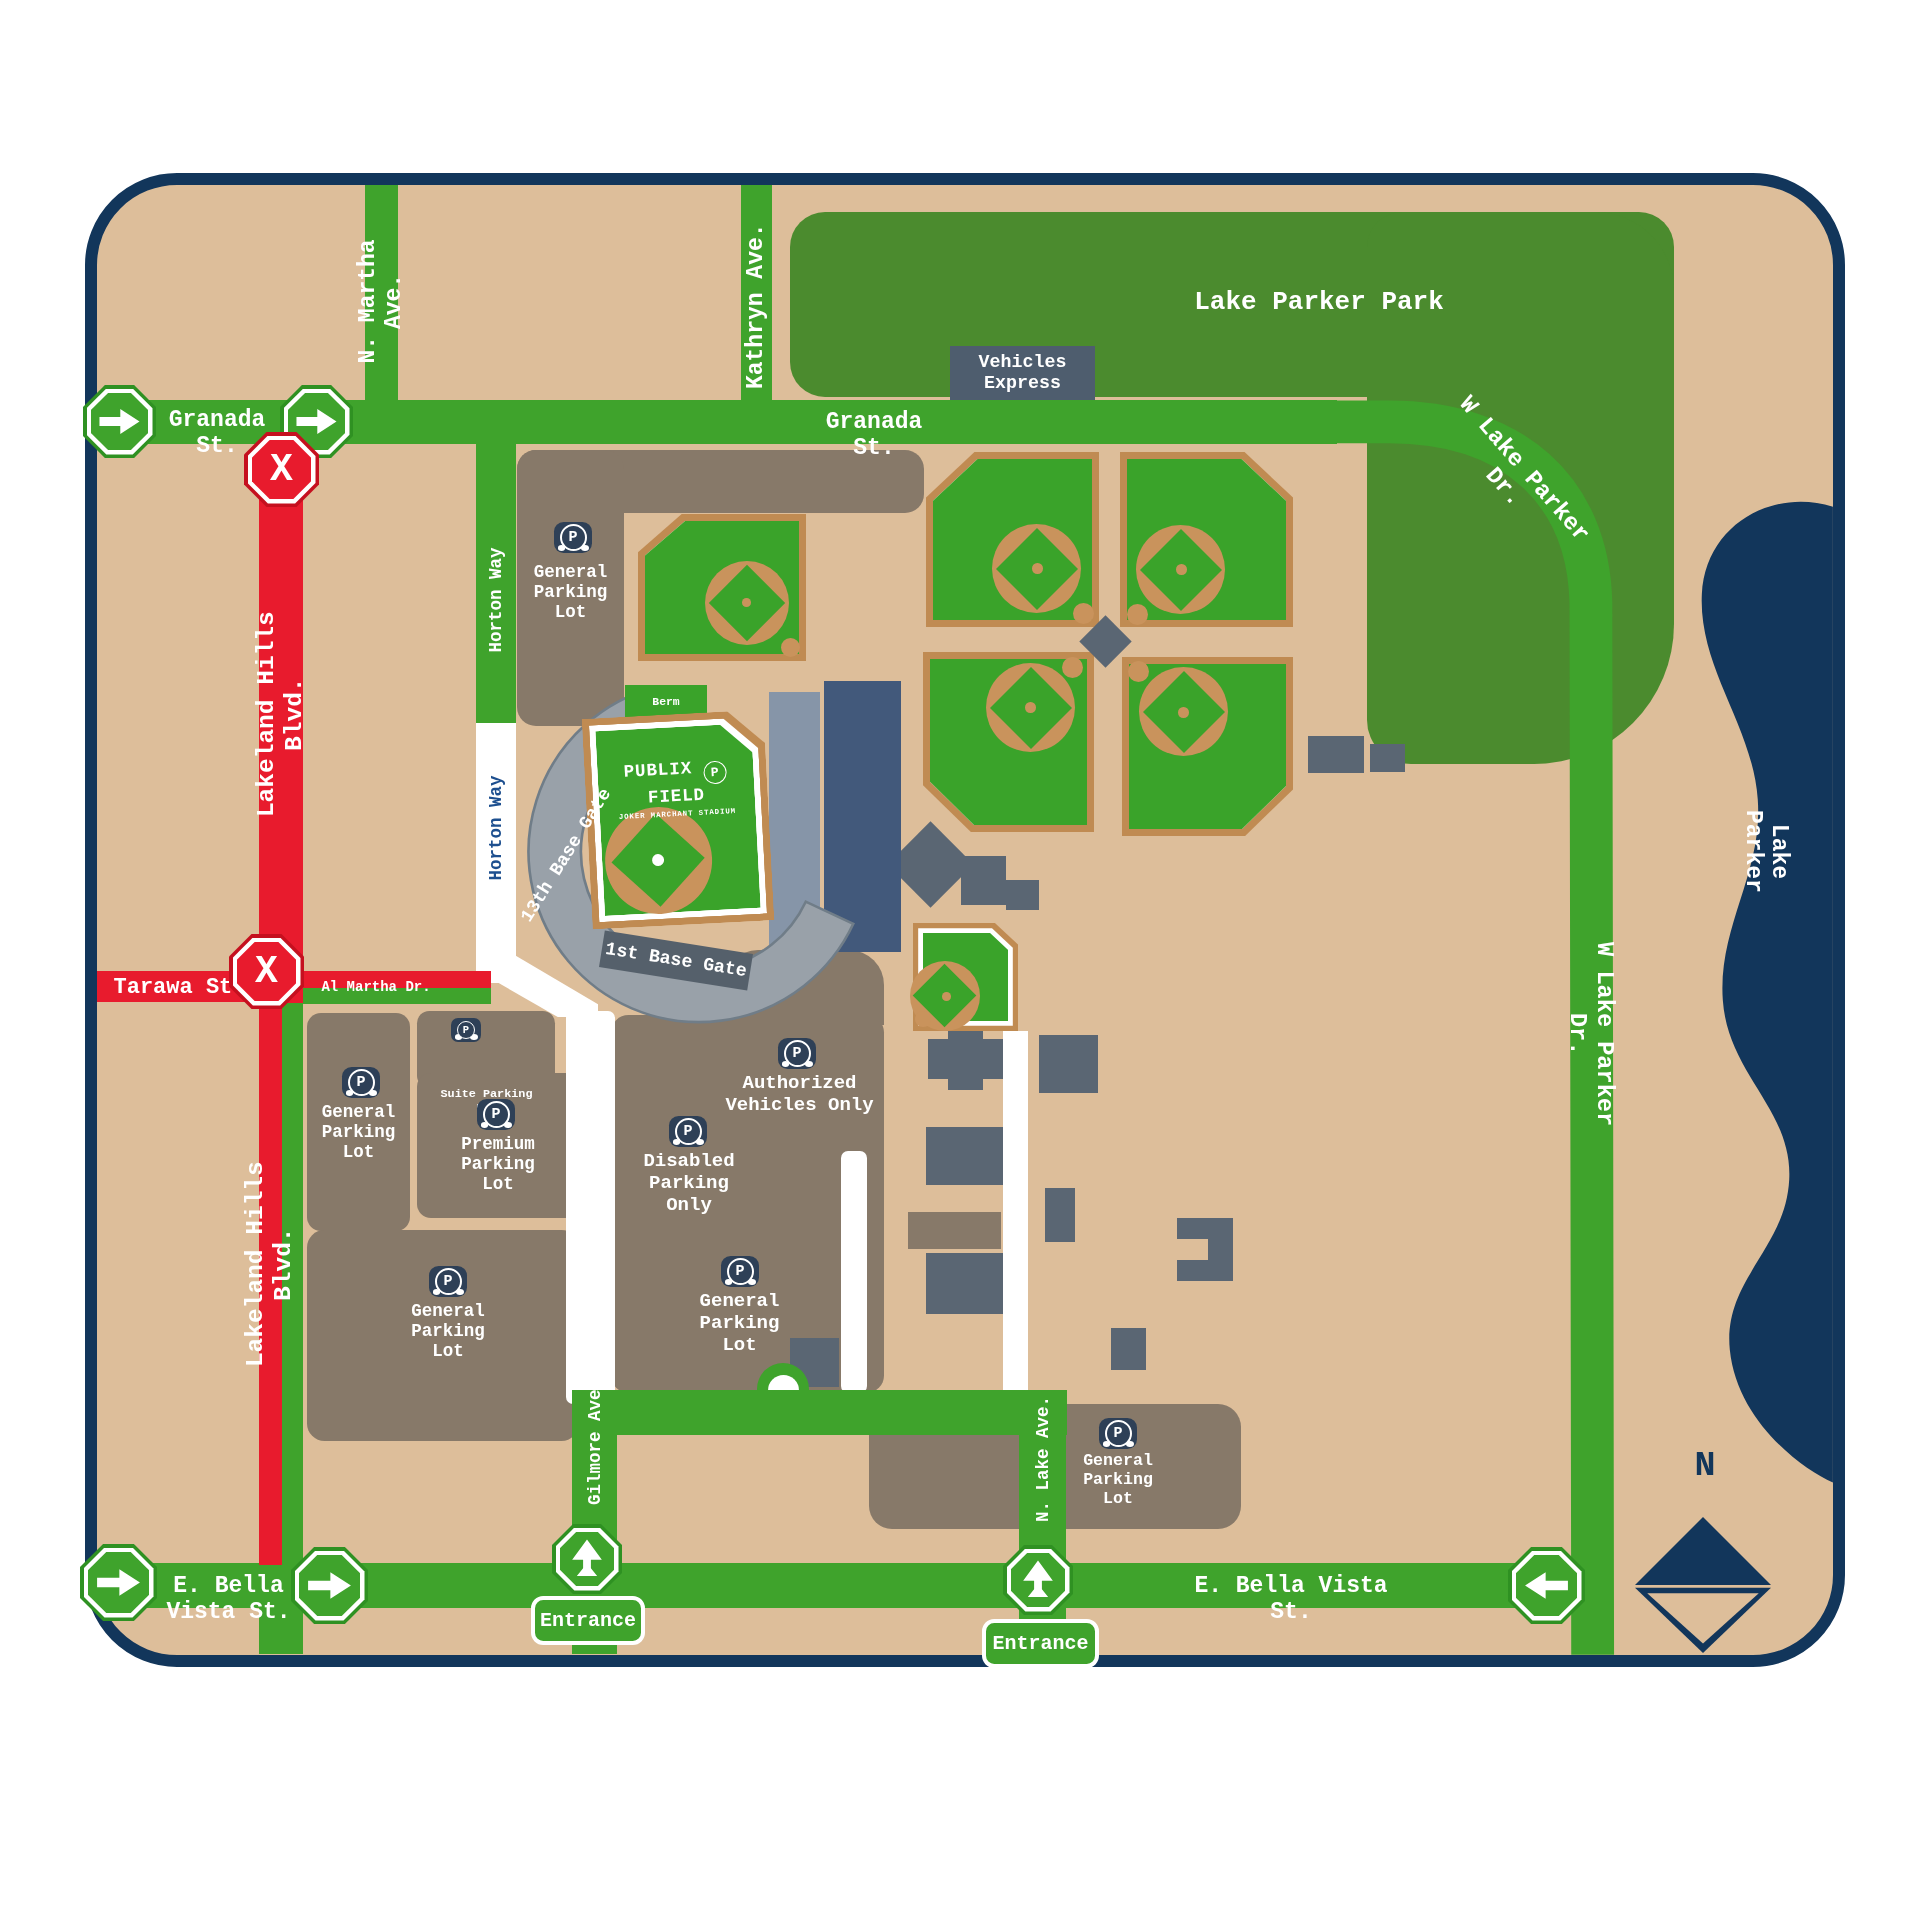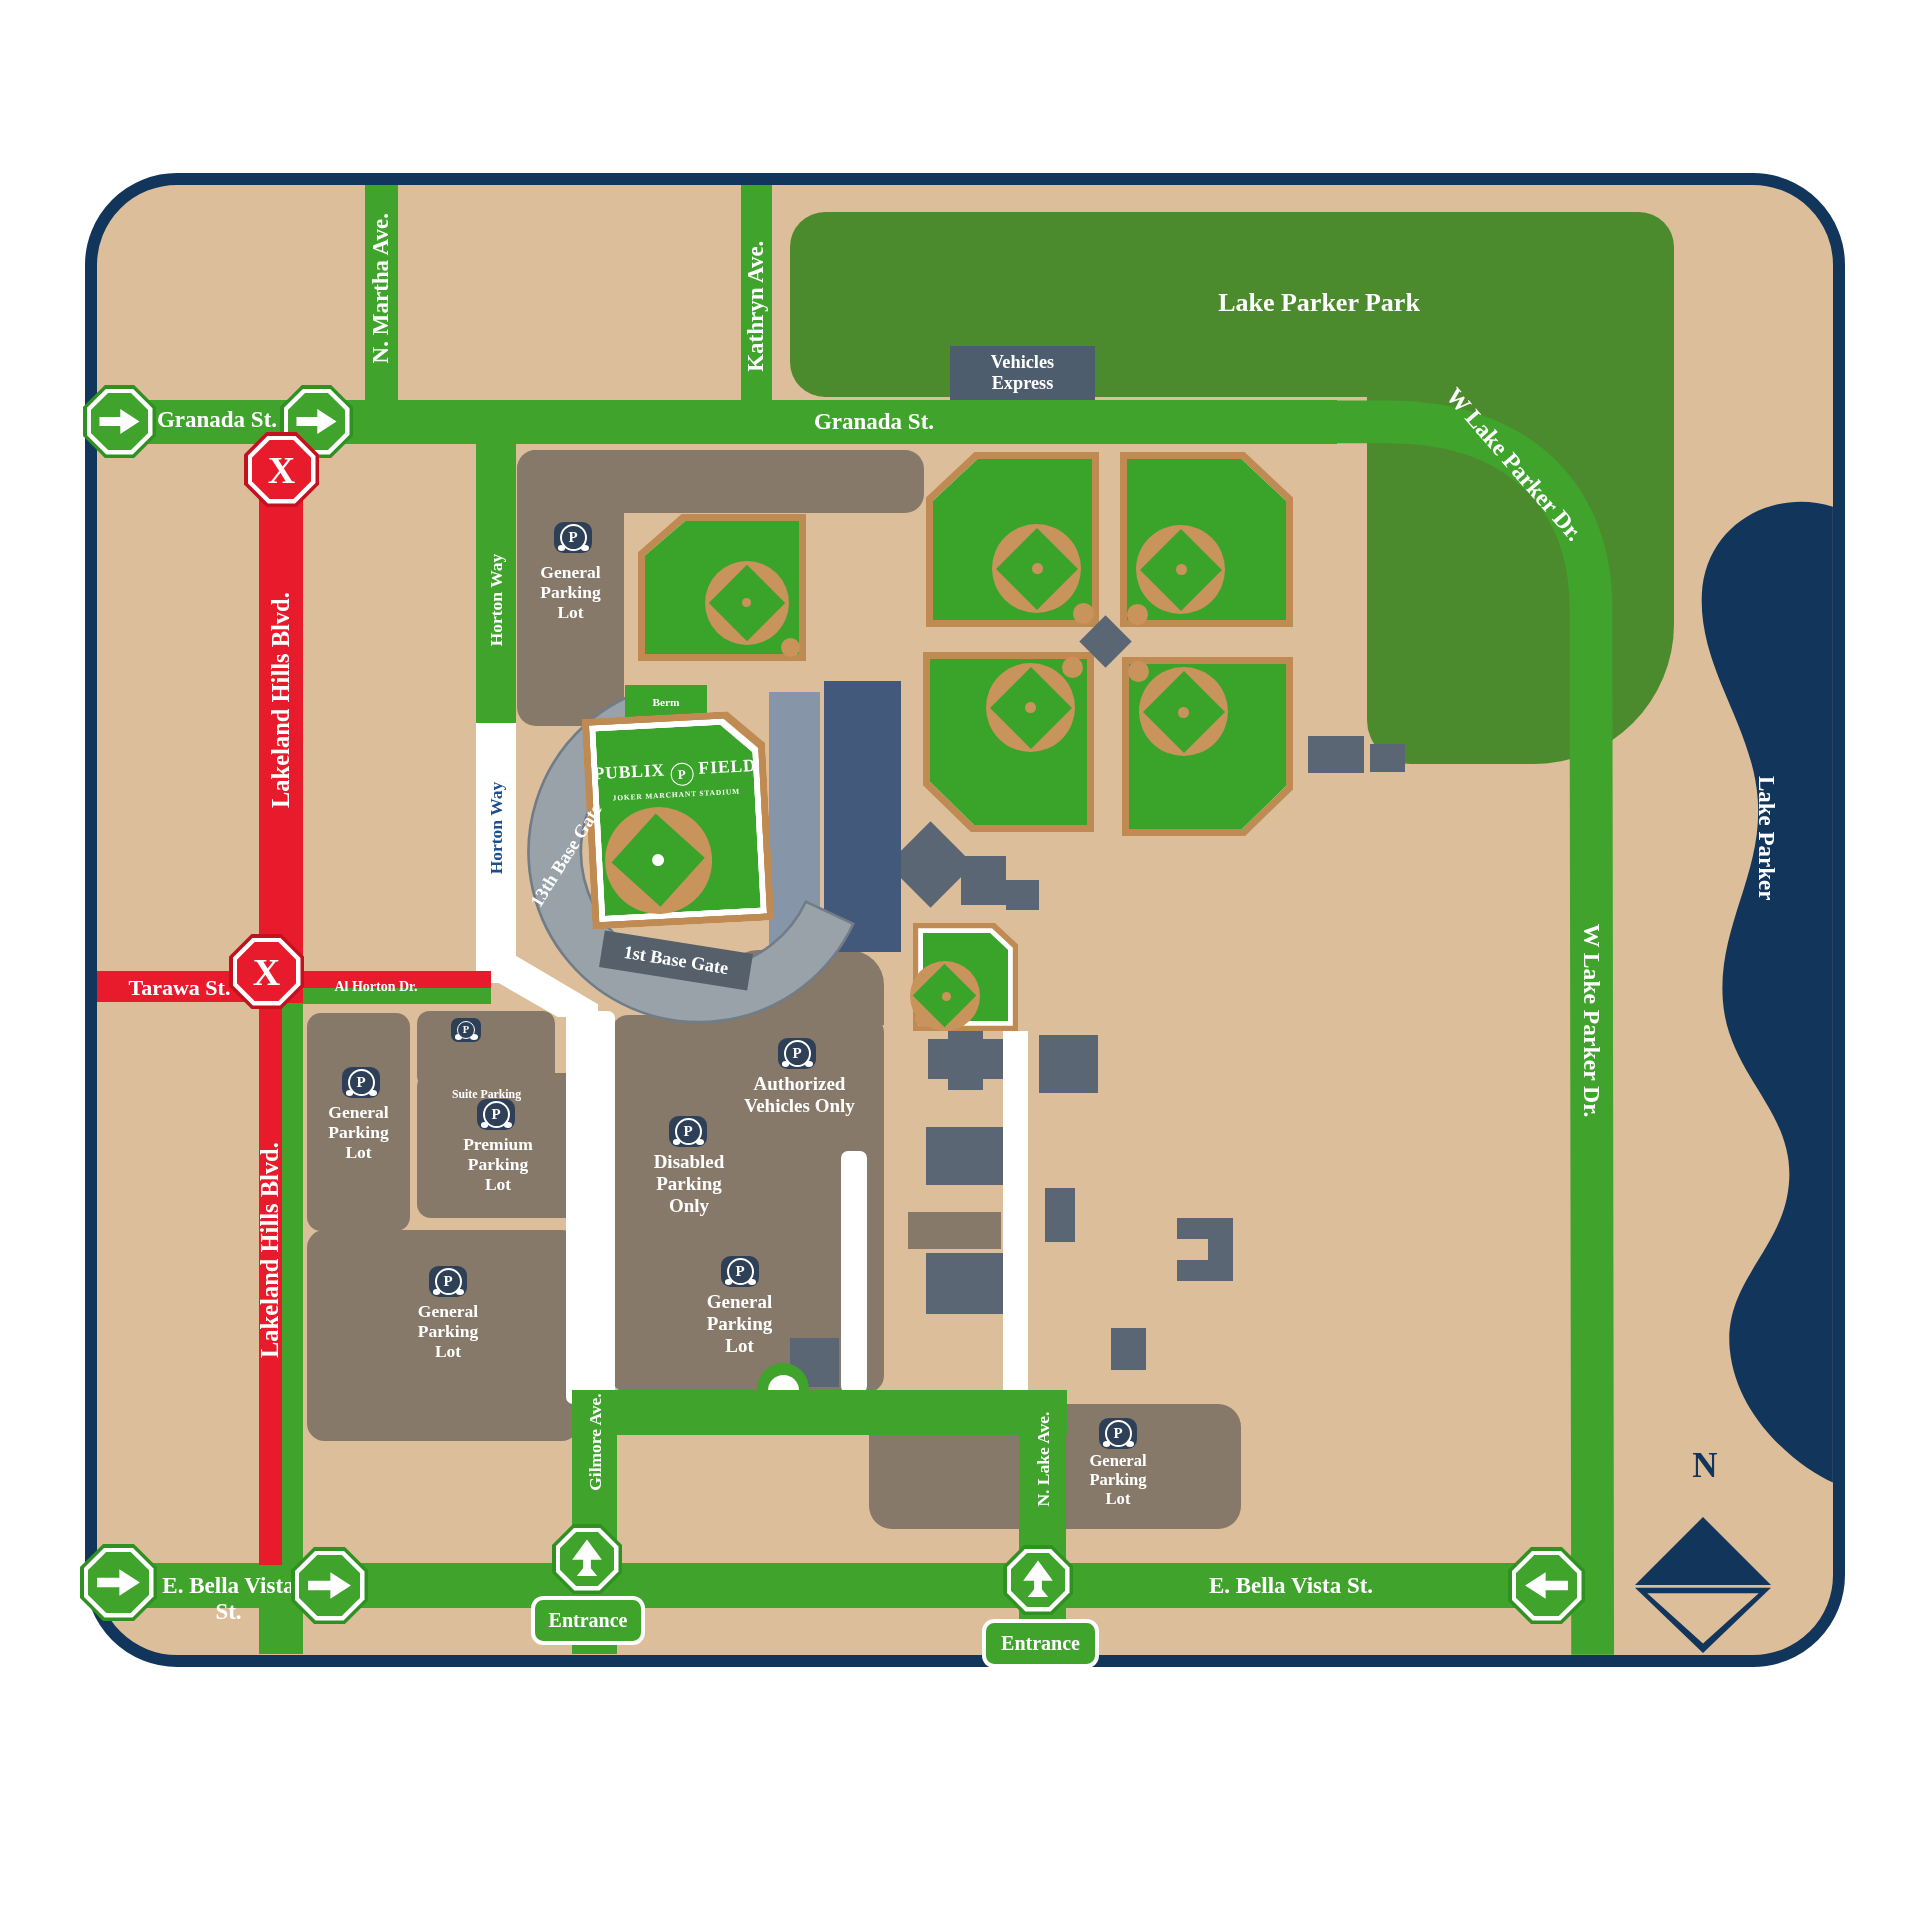--- a/index.html
+++ b/index.html
@@ -1,17 +1,17 @@
 <!DOCTYPE html>
 <html style="font-size:14px"><head>
 <meta charset="utf-8">
 <style>
   html,body{margin:0;padding:0;background:#fff;}
   #page{position:relative;width:1929px;height:1814px;background:#fff;overflow:hidden;
-        font-family:Liberation Serif, serif;font-weight:bold;}
+        font-family:Liberation Mono, monospace;font-weight:bold;}
   .abs{position:absolute;}
   
   #map{left:85px;top:173px;width:1760px;height:1494px;background:#DDBE9A;
        border:12.2px solid #12365B;border-radius:92px;box-sizing:border-box;}
   .park{background:#4B8B2E;}
   .lot{background:#877969;}
   .bld{background:#5A6673;}
   .whiteroad{background:#fff;}
   .groad{background:#3FA32C;}
   .rroad{background:#E81B2D;}
@@ -266,21 +266,21 @@
   <div class="abs lab lab26" style="left:802px;top:409px;width:144px;">Granada St.</div>
   <div class="abs lab lab26 vlab" style="left:294px;top:275px;width:175px;">N. Martha Ave.</div>
   <div class="abs lab lab26 vlab" style="left:669px;top:293px;width:175px;">Kathryn Ave.</div>
   <div class="abs lab lab20 vlab" style="left:431px;top:590px;width:131px;">Horton Way</div>
   <div class="abs lab lab20 vlab" style="left:431px;top:818px;width:131px;color:#1D4F8F;">Horton Way</div>
   <div class="abs lab" style="left:1396px;top:451px;width:236px;font-size:23.6px;transform:rotate(49deg);">W Lake Parker Dr.</div>
   <div class="abs lab" style="left:1473px;top:1007px;width:236px;font-size:23.6px;transform:rotate(90deg);">W Lake Parker Dr.</div>
   <div class="abs lab lab28 vlab" style="left:150px;top:686px;width:262px;">Lakeland Hills Blvd.</div>
   <div class="abs lab lab28 vlab" style="left:139px;top:1236px;width:262px;">Lakeland Hills Blvd.</div>
   <div class="abs lab lab25" style="left:103px;top:975px;width:153px;">Tarawa St.</div>
-  <div class="abs lab lab16" style="left:319px;top:979px;width:114px;">Al Horton Dr.</div>
+  <div class="abs lab lab16" style="left:319px;top:979px;width:114px;">Al Martha Dr.</div>
   <div class="abs lab lab20 vlab" style="left:525px;top:1432px;width:140px;">Gilmore Ave.</div>
   <div class="abs lab lab20 vlab" style="left:973px;top:1449px;width:140px;">N. Lake Ave.</div>
   <div class="abs lab lab26" style="left:150px;top:1573px;width:157px;">E. Bella Vista St.</div>
   <div class="abs lab lab26" style="left:1186px;top:1573px;width:210px;">E. Bella Vista St.</div>
   <div class="abs lab lab26" style="left:1696px;top:825px;width:140px;transform:rotate(90deg);">Lake Parker</div>
 
   <div class="abs" style="left:950px;top:346px;width:145px;height:54px;background:#4E5D6E;display:flex;align-items:center;justify-content:center;">
     <span class="lab" style="font-size:18.3px;">Vehicles
 Express</span>
   </div>

